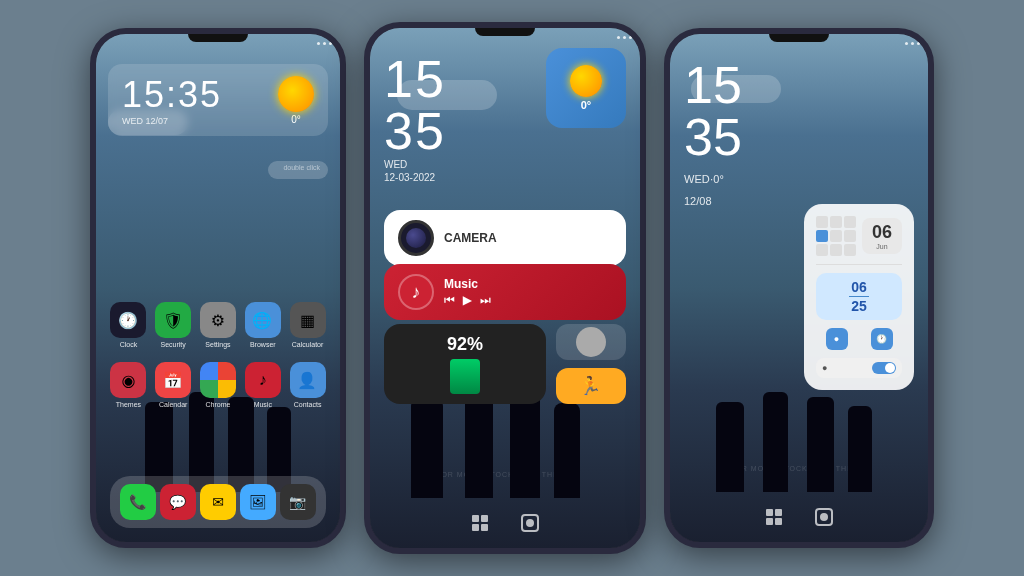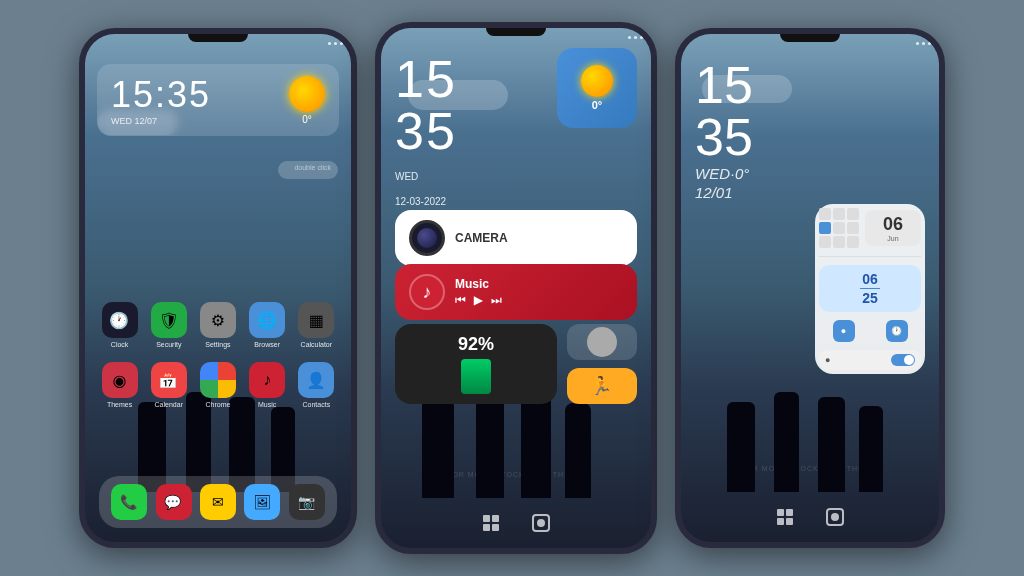--- a/index.html
+++ b/index.html
@@ -9,21 +9,21 @@
       background: #6b7f8e;
       display: flex;
       align-items: center;
       justify-content: center;
       gap: 18px;
       font-family: 'Arial', sans-serif;
       overflow: hidden;
     }
 
     .phone {
-      width: 278px;
+      width: 256px;
       height: 520px;
       background: #1a1a2e;
       border-radius: 36px;
       border: 6px solid #2a2a3e;
       position: relative;
       overflow: hidden;
       box-shadow: 0 8px 32px rgba(0,0,0,0.5), inset 0 0 0 1px #444;
     }
 
     .phone::before {
@@ -161,21 +161,21 @@
       font-size: 52px;
       font-weight: 300;
       color: white;
       line-height: 1;
       letter-spacing: 2px;
     }
 
     .clock-date-2 {
       font-size: 10px;
       color: rgba(255,255,255,0.85);
-      margin-top: 14px;
+      margin-top: 2px;
     }
 
     
     .weather-widget-2 {
       position: absolute;
       top: 20px;
       right: 14px;
       width: 80px;
       height: 80px;
       background: linear-gradient(135deg, #4a90d9, #357abd);
@@ -360,34 +360,33 @@
     }
 
     .clock-big-3 {
       font-size: 52px;
       font-weight: 300;
       color: white;
       line-height: 1;
     }
 
     .clock-date-3 {
-      font-size: 15px;
+      font-size: 11px;
       color: rgba(255,255,255,0.85);
-      margin-top: 2px;
-      font-style: italic;
+      margin-top: 10px;
     }
 
     
     .widget-panel-3 {
       position: absolute;
       top: 170px;
       right: 14px;
       background: rgba(255,255,255,0.9);
       border-radius: 18px;
-      padding: 4px;
+      padding: 12px;
       width: 110px;
       z-index: 5;
       display: flex;
       flex-direction: column;
       gap: 8px;
     }
 
     .wp-row {
       display: flex;
       gap: 6px;
@@ -744,21 +743,21 @@
   <div class="status-bar-p">
     <div class="sb-icon"></div>
     <div class="sb-icon"></div>
     <div class="sb-icon"></div>
   </div>
 
   <div class="clock-3">
     <div class="clock-big-3">15</div>
     <div class="clock-big-3">35</div>
     <div class="clock-date-3">WED·0°</div>
-    <div class="clock-date-3">12/01</div>
+    <div class="clock-date-3">12/08</div>
   </div>
 
   <div class="widget-panel-3">
 
     <div class="wp-row">
       <div class="wp-cal-grid">
         <div class="wp-cal-cell"></div>
         <div class="wp-cal-cell"></div>
         <div class="wp-cal-cell"></div>
         <div class="wp-cal-cell active"></div>

